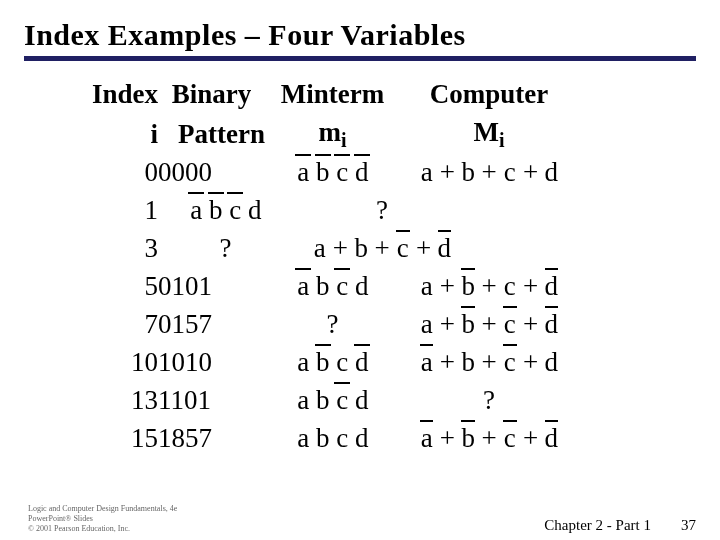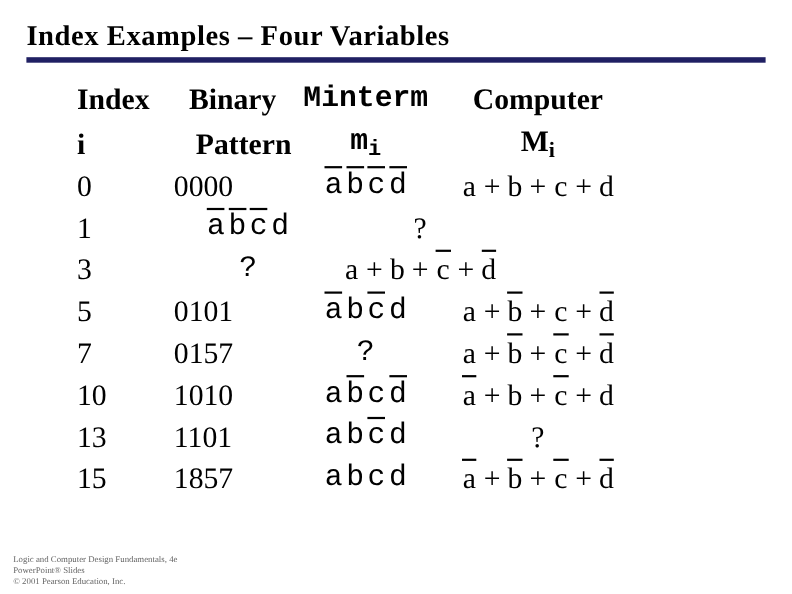--- a/index.html
+++ b/index.html
@@ -13,43 +13,43 @@
     overflow: hidden;
   }
   .slide {
     position: relative;
     width: 720px;
     height: 540px;
     box-sizing: border-box;
     padding: 18px 24px 0 24px;
   }
   .title {
-    font-size: 26px;
+    font-size: 30px;
     font-weight: bold;
     letter-spacing: 0.5px;
     margin: 0 0 4px 0;
   }
   .rule {
     height: 5px;
     background: #202063;
     margin: 0 0 14px 0;
   }
   .table {
     margin-left: 46px;
     font-size: 27px;
     line-height: 38px;
     white-space: nowrap;
   }
   .table .row {
     display: flex;
     align-items: flex-end;
   }
-  .col-i   { width: 88px;  text-align: left; }
+  .col-i   { width: 88px;  text-align: right; }
   .col-bin { width: 107px; text-align: left;   }
-  .col-min { width: 135px; text-align: center; font-family: Liberation Mono, monospace; }
+  .col-min { width: 135px; text-align: center; }
   .col-max { width: 178px; text-align: center; }
   .hdr { font-weight: bold; }
   .col-bin.hdr1 { text-align: center; }
   .col-bin.hdr2 { text-align: right; }
   .sub { font-size: 20px; position: relative; top: 6px; }
   .term { position: relative; display: inline-block; text-align: center; }
   .lit { position: relative; display: inline-block; width: 0.72em; text-align: center; }
   .lit.bar::before {
     content: "";
     position: absolute;
@@ -67,21 +67,21 @@
     right: 24px;
     font-size: 15px;
     display: flex;
     align-items: baseline;
     gap: 30px;
   }
   .pagenum { font-size: 15px; }
   .credits {
     position: absolute;
     bottom: 6px;
-    left: 12px;
+    left: 28px;
     font-size: 8px;
     line-height: 10px;
     color: #666;
   }
 </style>
 </head>
 <body>
 
 <div class="slide">
   <div class="title">Index Examples – Four Variables</div>
@@ -209,13 +209,17 @@
     </div>
 
   </div>
 
   <div class="credits">
     <div>Logic and Computer Design Fundamentals, 4e</div>
     <div>PowerPoint® Slides</div>
     <div>© 2001 Pearson Education, Inc.</div>
   </div>
 
+  <div class="footer">
+    <span>Chapter 2 - Part 1</span>
+    <span class="pagenum">37</span>
+  </div>
 </div>
 
 </body></html>

